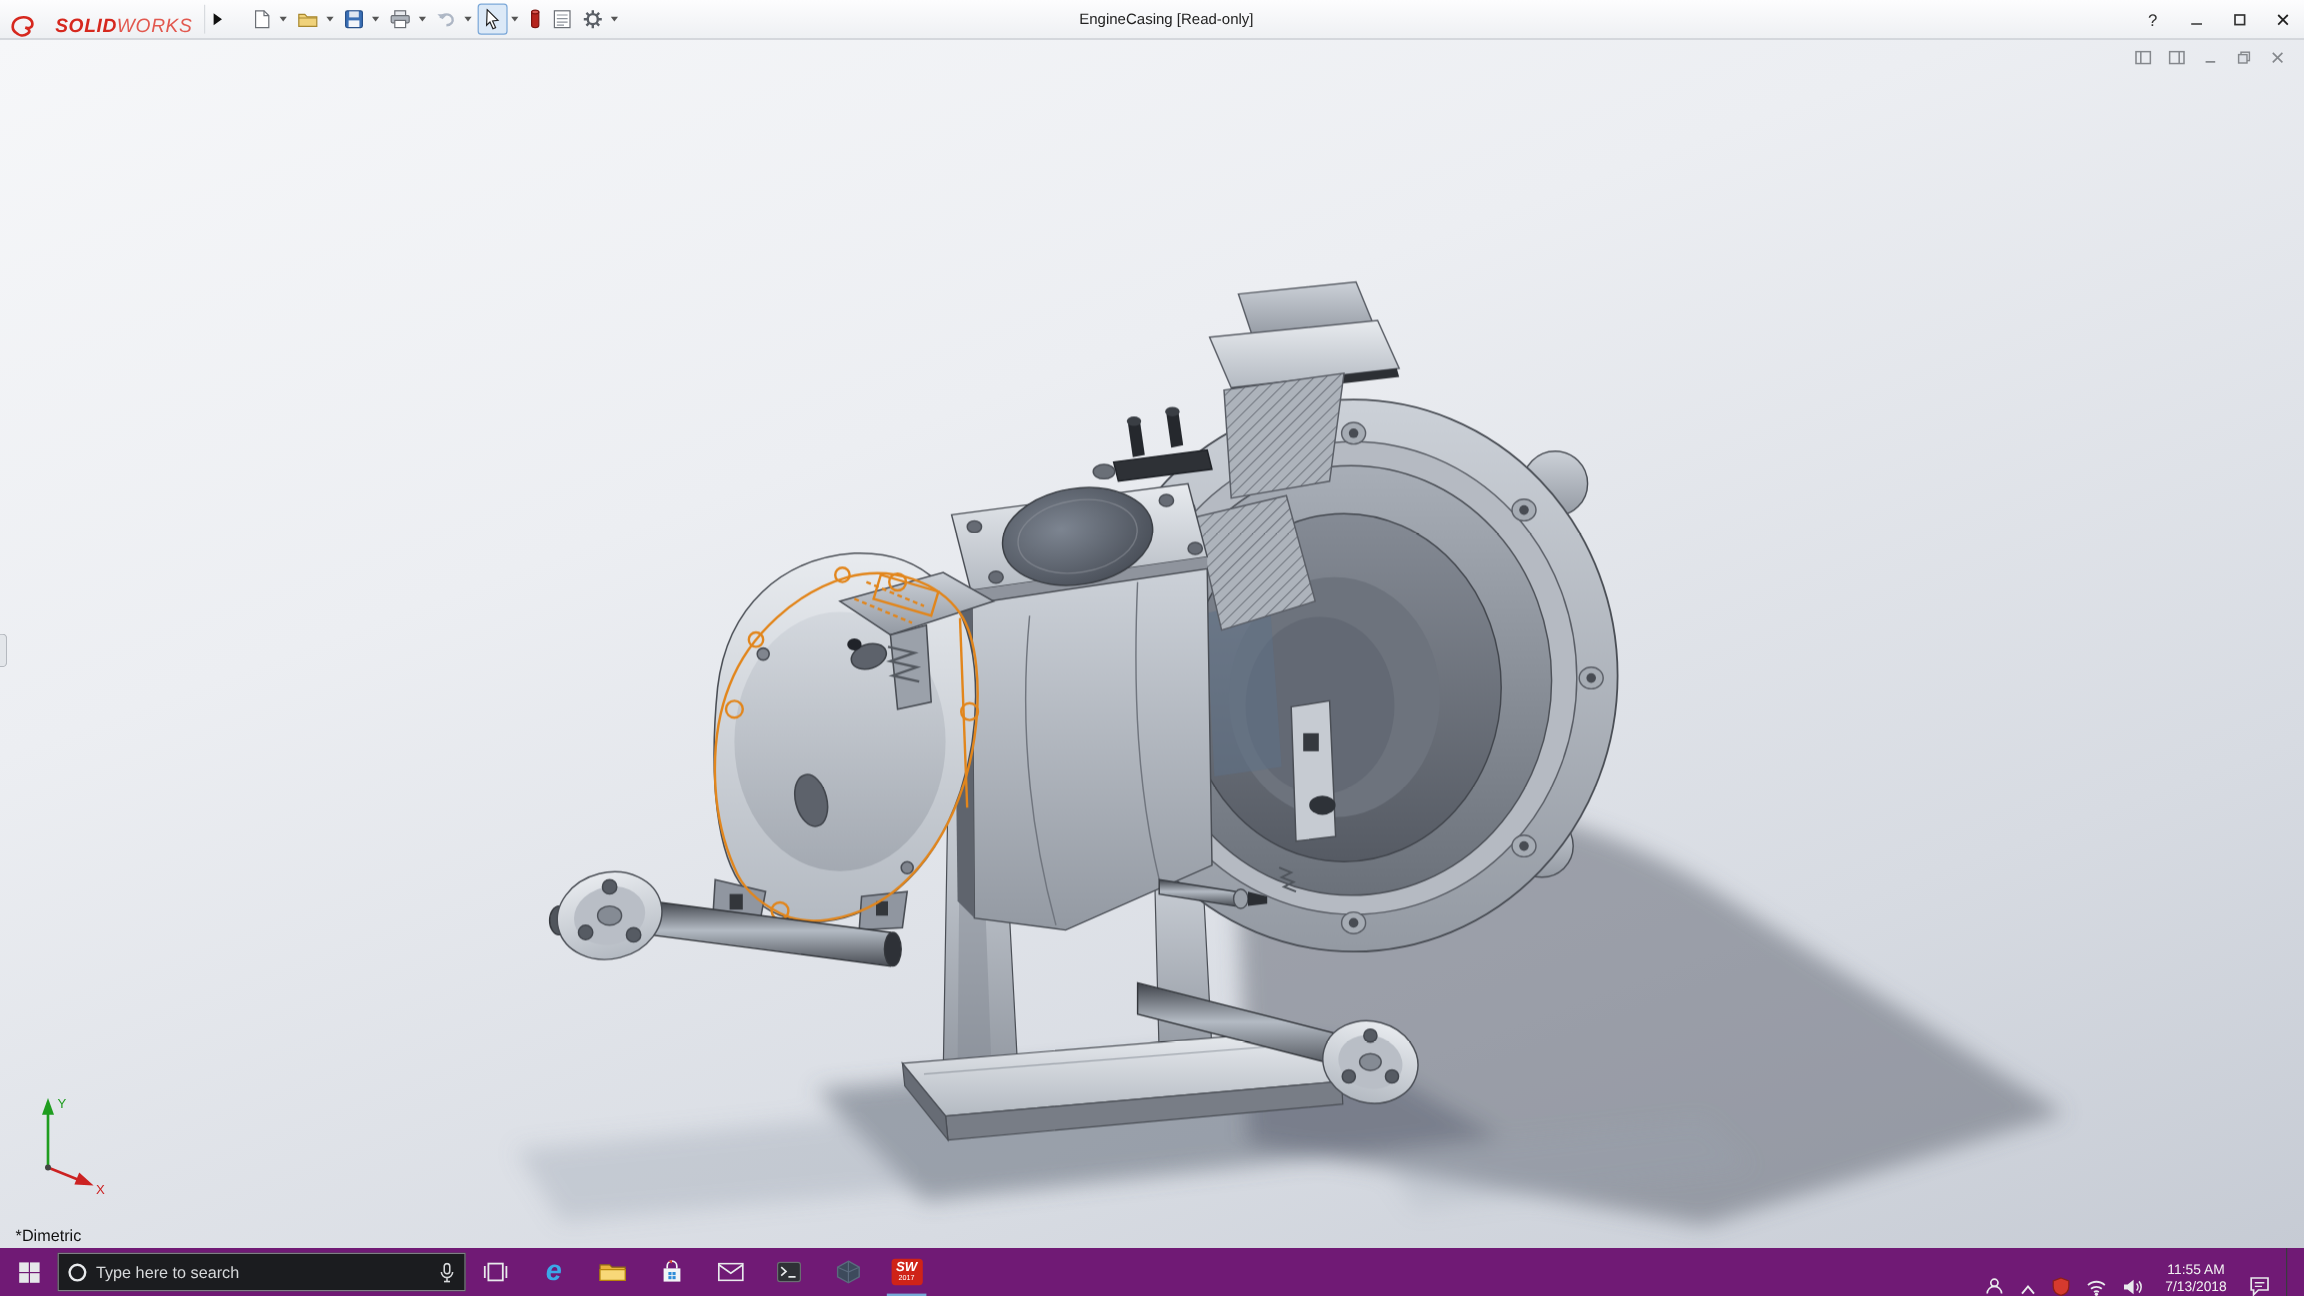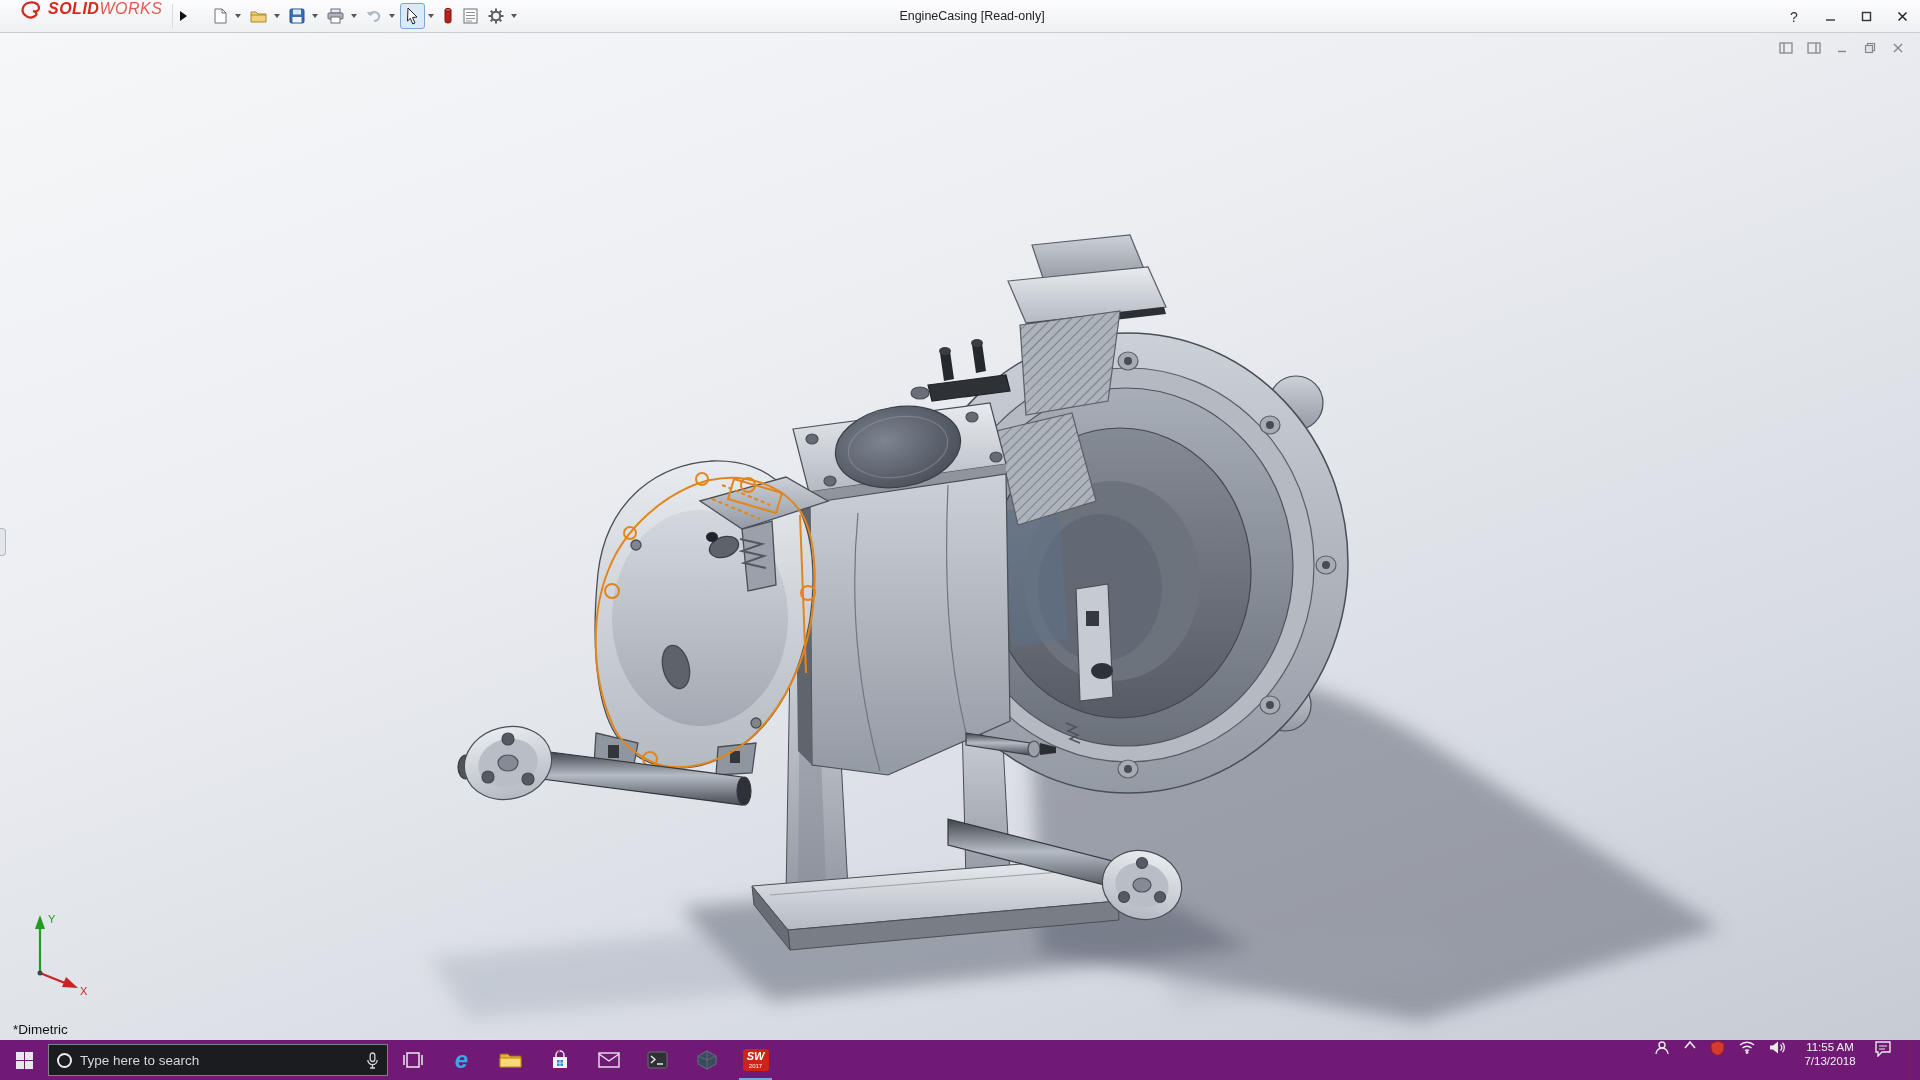--- a/index.html
+++ b/index.html
@@ -2,21 +2,21 @@
 <html><head>
 <meta charset="utf-8">
 <style>
   * { margin:0; padding:0; box-sizing:border-box; }
   html,body { width:1920px; height:1080px; overflow:hidden; font-family:"Liberation Sans", sans-serif; background:#dfe2e8; }
 
   
   .titlebar { position:absolute; top:0; left:0; width:1920px; height:33px;
     background:linear-gradient(#fdfdfe,#eef0f3); border-bottom:1px solid #c9ccd1;
     display:flex; align-items:center; z-index:30; }
-  .logo { display:flex; align-items:flex-start; gap:6px; padding:0 10px 0 20px; height:100%; }
+  .logo { display:flex; align-items:flex-end; gap:16px; padding:0 10px 0 8px; height:100%; }
   .brand { font-size:16px; font-style:italic; letter-spacing:.5px; white-space:nowrap; }
   .brand .solid { color:#d6281e; font-weight:bold; }
   .brand .works { color:#e2584f; font-weight:normal; }
   .expander { width:22px; height:24px; display:flex; align-items:center; justify-content:center;
     border-left:1px solid #d8dbdf; }
   .tb-tools { display:flex; align-items:center; gap:2px; margin-left:14px; }
   .tb-btn { height:26px; display:flex; align-items:center; justify-content:center; padding:0 3px;
     border-radius:3px; }
   .tb-btn.pressed { background:#dce9f7; border:1px solid #7aa7d8; }
   .tb-btn.disabled { opacity:.4; }
@@ -51,21 +51,21 @@
     font-family:"Liberation Sans", sans-serif; }
   .search-input::placeholder { color:#d6d8da; opacity:1; }
   .task-icons { display:flex; height:40px; }
   .task-btn { width:49px; height:40px; display:flex; flex-direction:column; align-items:center; justify-content:center; position:relative; }
   .run-underline { position:absolute; bottom:0; left:8px; right:8px; height:2px; background:#76a9d6; }
   .edge-e { color:#3ba8e8; font-size:24px; font-weight:bold; font-style:italic; line-height:22px; }
   .sw-tile { width:26px; height:22px; background:#cf2318; border-radius:3px; color:#fff;
     display:flex; flex-direction:column; align-items:center; justify-content:center; line-height:1; }
   .sw-tile .sw { font-size:11px; font-weight:bold; font-style:italic; }
   .sw-tile .yr { font-size:6px; margin-top:1px; }
-  .tray { margin-left:auto; display:flex; align-items:flex-start; gap:13px; padding-right:10px; height:40px; }
+  .tray { margin-left:auto; display:flex; align-items:flex-end; gap:13px; padding-right:10px; height:40px; }
   .clock { text-align:center; color:#f2f2f2; font-size:11.5px; line-height:14px; min-width:62px; }
   .show-desktop { width:5px; height:40px; border-left:1px solid #3a3b3e; }
 
   svg { display:block; }
 </style>
 </head>
 <body>
 
 <div class="titlebar">
   <div class="logo">

